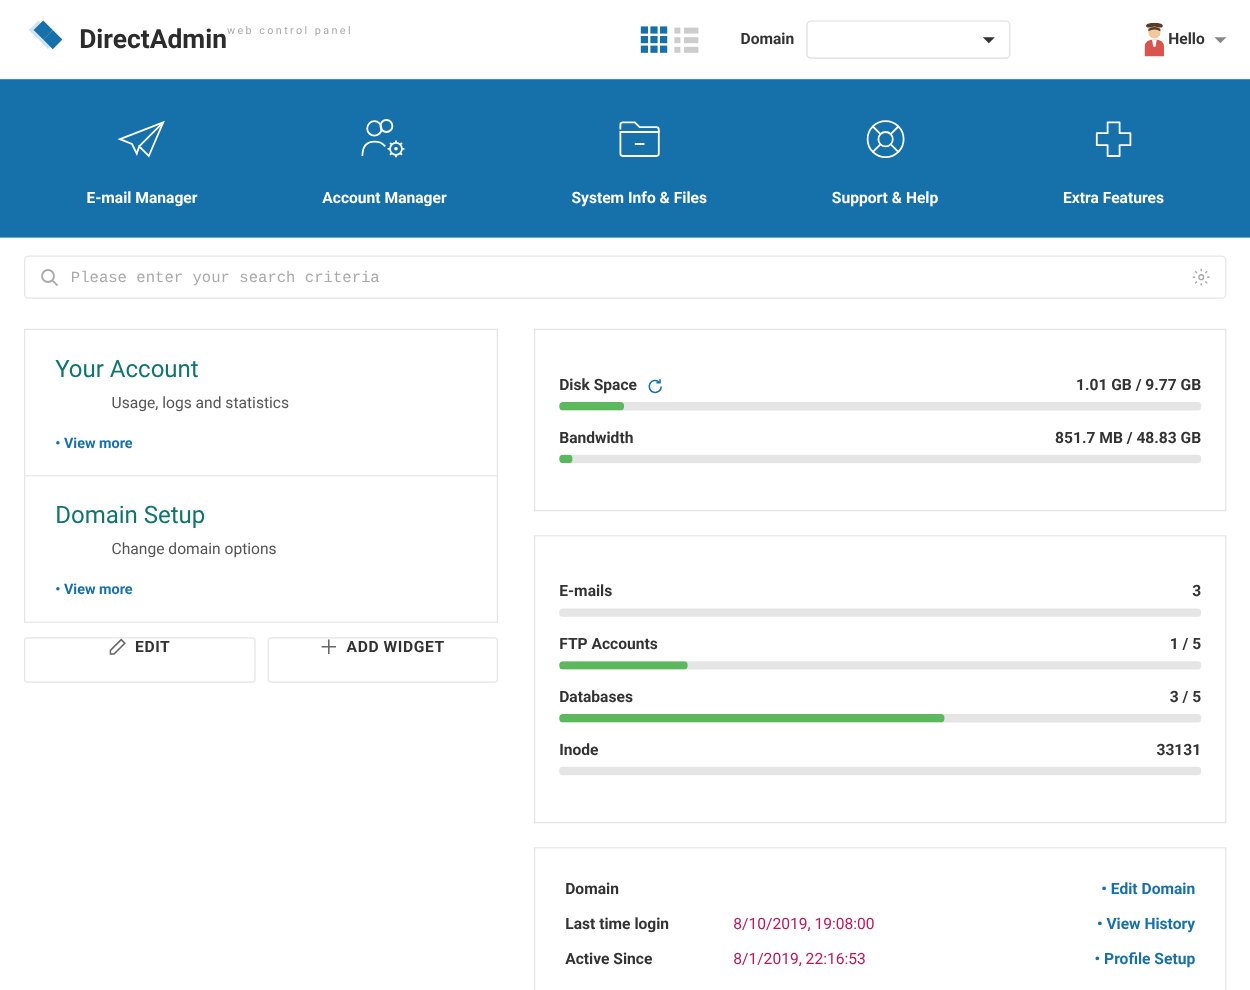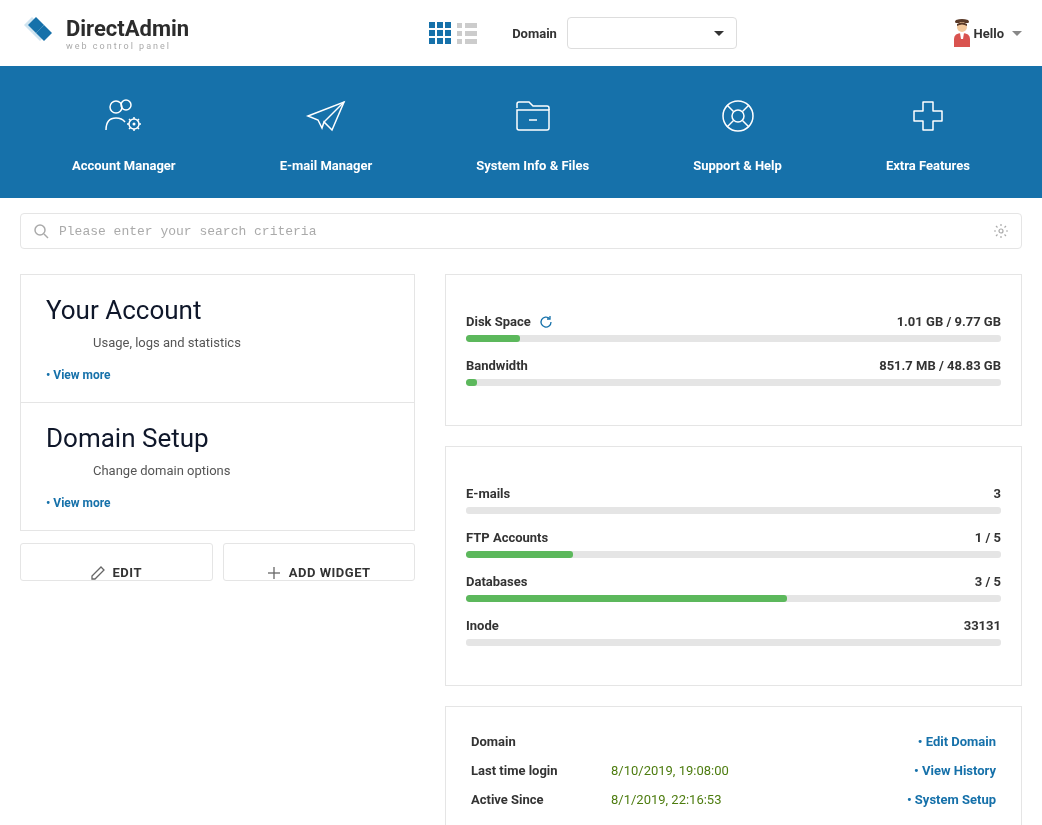--- a/index.html
+++ b/index.html
@@ -2,21 +2,21 @@
 <html><head>
   <meta charset="utf-8">
   <style>
     * { margin: 0; padding: 0; box-sizing: border-box; font-family: -apple-system, BlinkMacSystemFont, "Segoe UI", Roboto, Arial, sans-serif; }
     body { background: #fff; color: #333; width: 1042px; }
     
     
     .header { display: flex; align-items: center; padding: 15px 20px; background: #fff; }
     .logo-container { display: flex; align-items: center; gap: 10px; }
     .logo-icon svg { display: block; }
-    .logo-text { display: flex; flex-direction: column; }
+    .logo-text { display: flex; flex-direction: row; }
     .logo-title { font-size: 22px; font-weight: bold; color: #2c2c2c; }
     .logo-subtitle { font-size: 9px; letter-spacing: 2px; color: #aaa; text-transform: lowercase; }
     .view-toggle { margin-left: auto; display: flex; gap: 6px; align-items: center; }
     .view-grid { display: grid; grid-template-columns: repeat(3, 6px); grid-gap: 2px; }
     .view-grid span { width: 6px; height: 6px; background: #1671aa; }
     .view-list { display: flex; flex-direction: column; gap: 3px; }
     .view-list div { display: flex; align-items: center; gap: 3px; }
     .view-list .dot { width: 5px; height: 5px; background: #ccc; }
     .view-list .bar { width: 12px; height: 5px; background: #ccc; }
     .domain-label { margin-left: 35px; font-size: 13px; font-weight: bold; color: #333; }
@@ -39,44 +39,44 @@
     .search-bar input { flex: 1; border: none; outline: none; font-size: 13px; color: #333; font-family: Liberation Mono, monospace; }
     .search-bar input::placeholder { color: #aaa; }
     .search-icon svg, .gear-icon svg { display: block; }
     
     
     .main { display: flex; gap: 30px; padding: 10px 20px 20px; }
     .left-col { width: 395px; }
     .right-col { flex: 1; }
     
     .widget { border: 1px solid #e5e5e5; padding: 20px 25px; }
-    .widget-title { font-size: 26px; font-weight: 400; color: #0f172a; margin-bottom: 10px; }
+    .widget-title { font-size: 20px; font-weight: 400; color: #0f766e; margin-bottom: 10px; }
     .widget-desc { font-size: 13px; color: #555; margin-bottom: 18px; margin-left: 47px; }
     .view-more { font-size: 12px; color: #1671aa; font-weight: bold; cursor: pointer; }
     
     .widget-stack .widget:first-child { border-bottom: none; }
     .widget-stack .widget + .widget { }
     
     .button-row { display: flex; gap: 10px; margin-top: 12px; }
-    .btn { flex: 1; display: flex; align-items: flex-end; justify-content: center; gap: 8px; height: 38px; border: 1px solid #e5e5e5; background: #fff; border-radius: 3px; font-size: 13px; font-weight: bold; color: #333; letter-spacing: 0.5px; cursor: pointer; }
+    .btn { flex: 1; display: flex; align-items: flex-start; justify-content: center; gap: 8px; height: 38px; border: 1px solid #e5e5e5; background: #fff; border-radius: 3px; font-size: 13px; font-weight: bold; color: #333; letter-spacing: 0.5px; cursor: pointer; }
     .btn svg { stroke: #666; }
     
     .stats-card { border: 1px solid #e5e5e5; padding: 31px 20px; margin-bottom: 20px; }
     .stat-row { padding: 8px 0; }
     .stat-header { display: flex; justify-content: space-between; align-items: center; font-size: 13px; margin-bottom: 6px; }
     .stat-header .label { font-weight: bold; color: #333; display: flex; align-items: center; gap: 8px; }
     .stat-header .value { font-weight: bold; color: #333; }
     .progress { height: 7px; background: #e5e5e5; border-radius: 3px; overflow: hidden; }
     .progress-fill { height: 100%; background: #5cb85c; border-radius: 3px; }
     .refresh-icon svg { display: block; }
     
     .info-card { border: 1px solid #e5e5e5; padding: 20px 25px; }
     .info-row { display: flex; align-items: center; font-size: 13px; padding: 7px 0; }
     .info-label { width: 140px; font-weight: bold; color: #333; }
-    .info-value { flex: 1; color: #4d7c0f; }
+    .info-value { flex: 1; color: #be185d; }
     .info-link { color: #1671aa; font-weight: bold; cursor: pointer; }
   </style>
 </head>
 <body>
 
 <div class="header">
   <div class="logo-container">
     <span class="logo-icon">
       <svg width="36" height="36" viewBox="0 0 36 36">
           <path d="M4 10 L12 2 L20 10 L12 18 Z" fill="#cfe4f0"></path>
@@ -133,38 +133,38 @@
       <span>Hello</span>
       <span class="hello-caret"></span>
     </div>
   </div>
 </div>
 
 <div class="nav">
   <div class="nav-item">
     <span class="nav-icon">
       <svg width="44" height="40" viewBox="0 0 44 40" stroke-width="1.5">
+          <path d="M4 20 L40 6 L28 34 L20 26 L18 32 L14 24 Z"></path>
+          <path d="M20 26 L40 6"></path>
+        </svg>
+    </span>
+    <span class="nav-label">E-mail Manager</span>
+  </div>
+  <div class="nav-item">
+    <span class="nav-icon">
+      <svg width="44" height="40" viewBox="0 0 44 40" stroke-width="1.5">
           <circle cx="14" cy="11" r="6"></circle>
           <path d="M4 34 Q4 22 14 22 Q20 22 23 26"></path>
           <circle cx="24" cy="9" r="5"></circle>
           <circle cx="32" cy="28" r="5"></circle>
           <circle cx="32" cy="28" r="1.5" fill="#fff" stroke="none"></circle>
           <path d="M32 21 L32 23 M32 33 L32 35 M25 28 L27 28 M37 28 L39 28 M27 23 L28.5 24.5 M35.5 31.5 L37 33 M27 33 L28.5 31.5 M35.5 24.5 L37 23"></path>
         </svg>
     </span>
     <span class="nav-label">Account Manager</span>
-  </div>
-  <div class="nav-item">
-    <span class="nav-icon">
-      <svg width="44" height="40" viewBox="0 0 44 40" stroke-width="1.5">
-          <path d="M4 20 L40 6 L28 34 L20 26 L18 32 L14 24 Z"></path>
-          <path d="M20 26 L40 6"></path>
-        </svg>
-    </span>
-    <span class="nav-label">E-mail Manager</span>
   </div>
   <div class="nav-item">
     <span class="nav-icon">
       <svg width="44" height="40" viewBox="0 0 44 40" stroke-width="1.5">
           <path d="M6 12 L6 8 Q6 6 8 6 L18 6 L22 10 L36 10 Q38 10 38 12 L38 14"></path>
           <path d="M6 14 L38 14 L38 32 Q38 34 36 34 L8 34 Q6 34 6 32 Z"></path>
           <line x1="18" y1="24" x2="26" y2="24"></line>
         </svg>
     </span>
     <span class="nav-label">System Info &amp; Files</span>
@@ -317,17 +317,17 @@
         <span class="info-link">• Edit Domain</span>
       </div>
       <div class="info-row">
         <span class="info-label">Last time login</span>
         <span class="info-value">8/10/2019, 19:08:00</span>
         <span class="info-link">• View History</span>
       </div>
       <div class="info-row">
         <span class="info-label">Active Since</span>
         <span class="info-value">8/1/2019, 22:16:53</span>
-        <span class="info-link">• System Setup</span>
+        <span class="info-link">• Profile Setup</span>
       </div>
     </div>
   </div>
 </div>
 
 </body></html>

